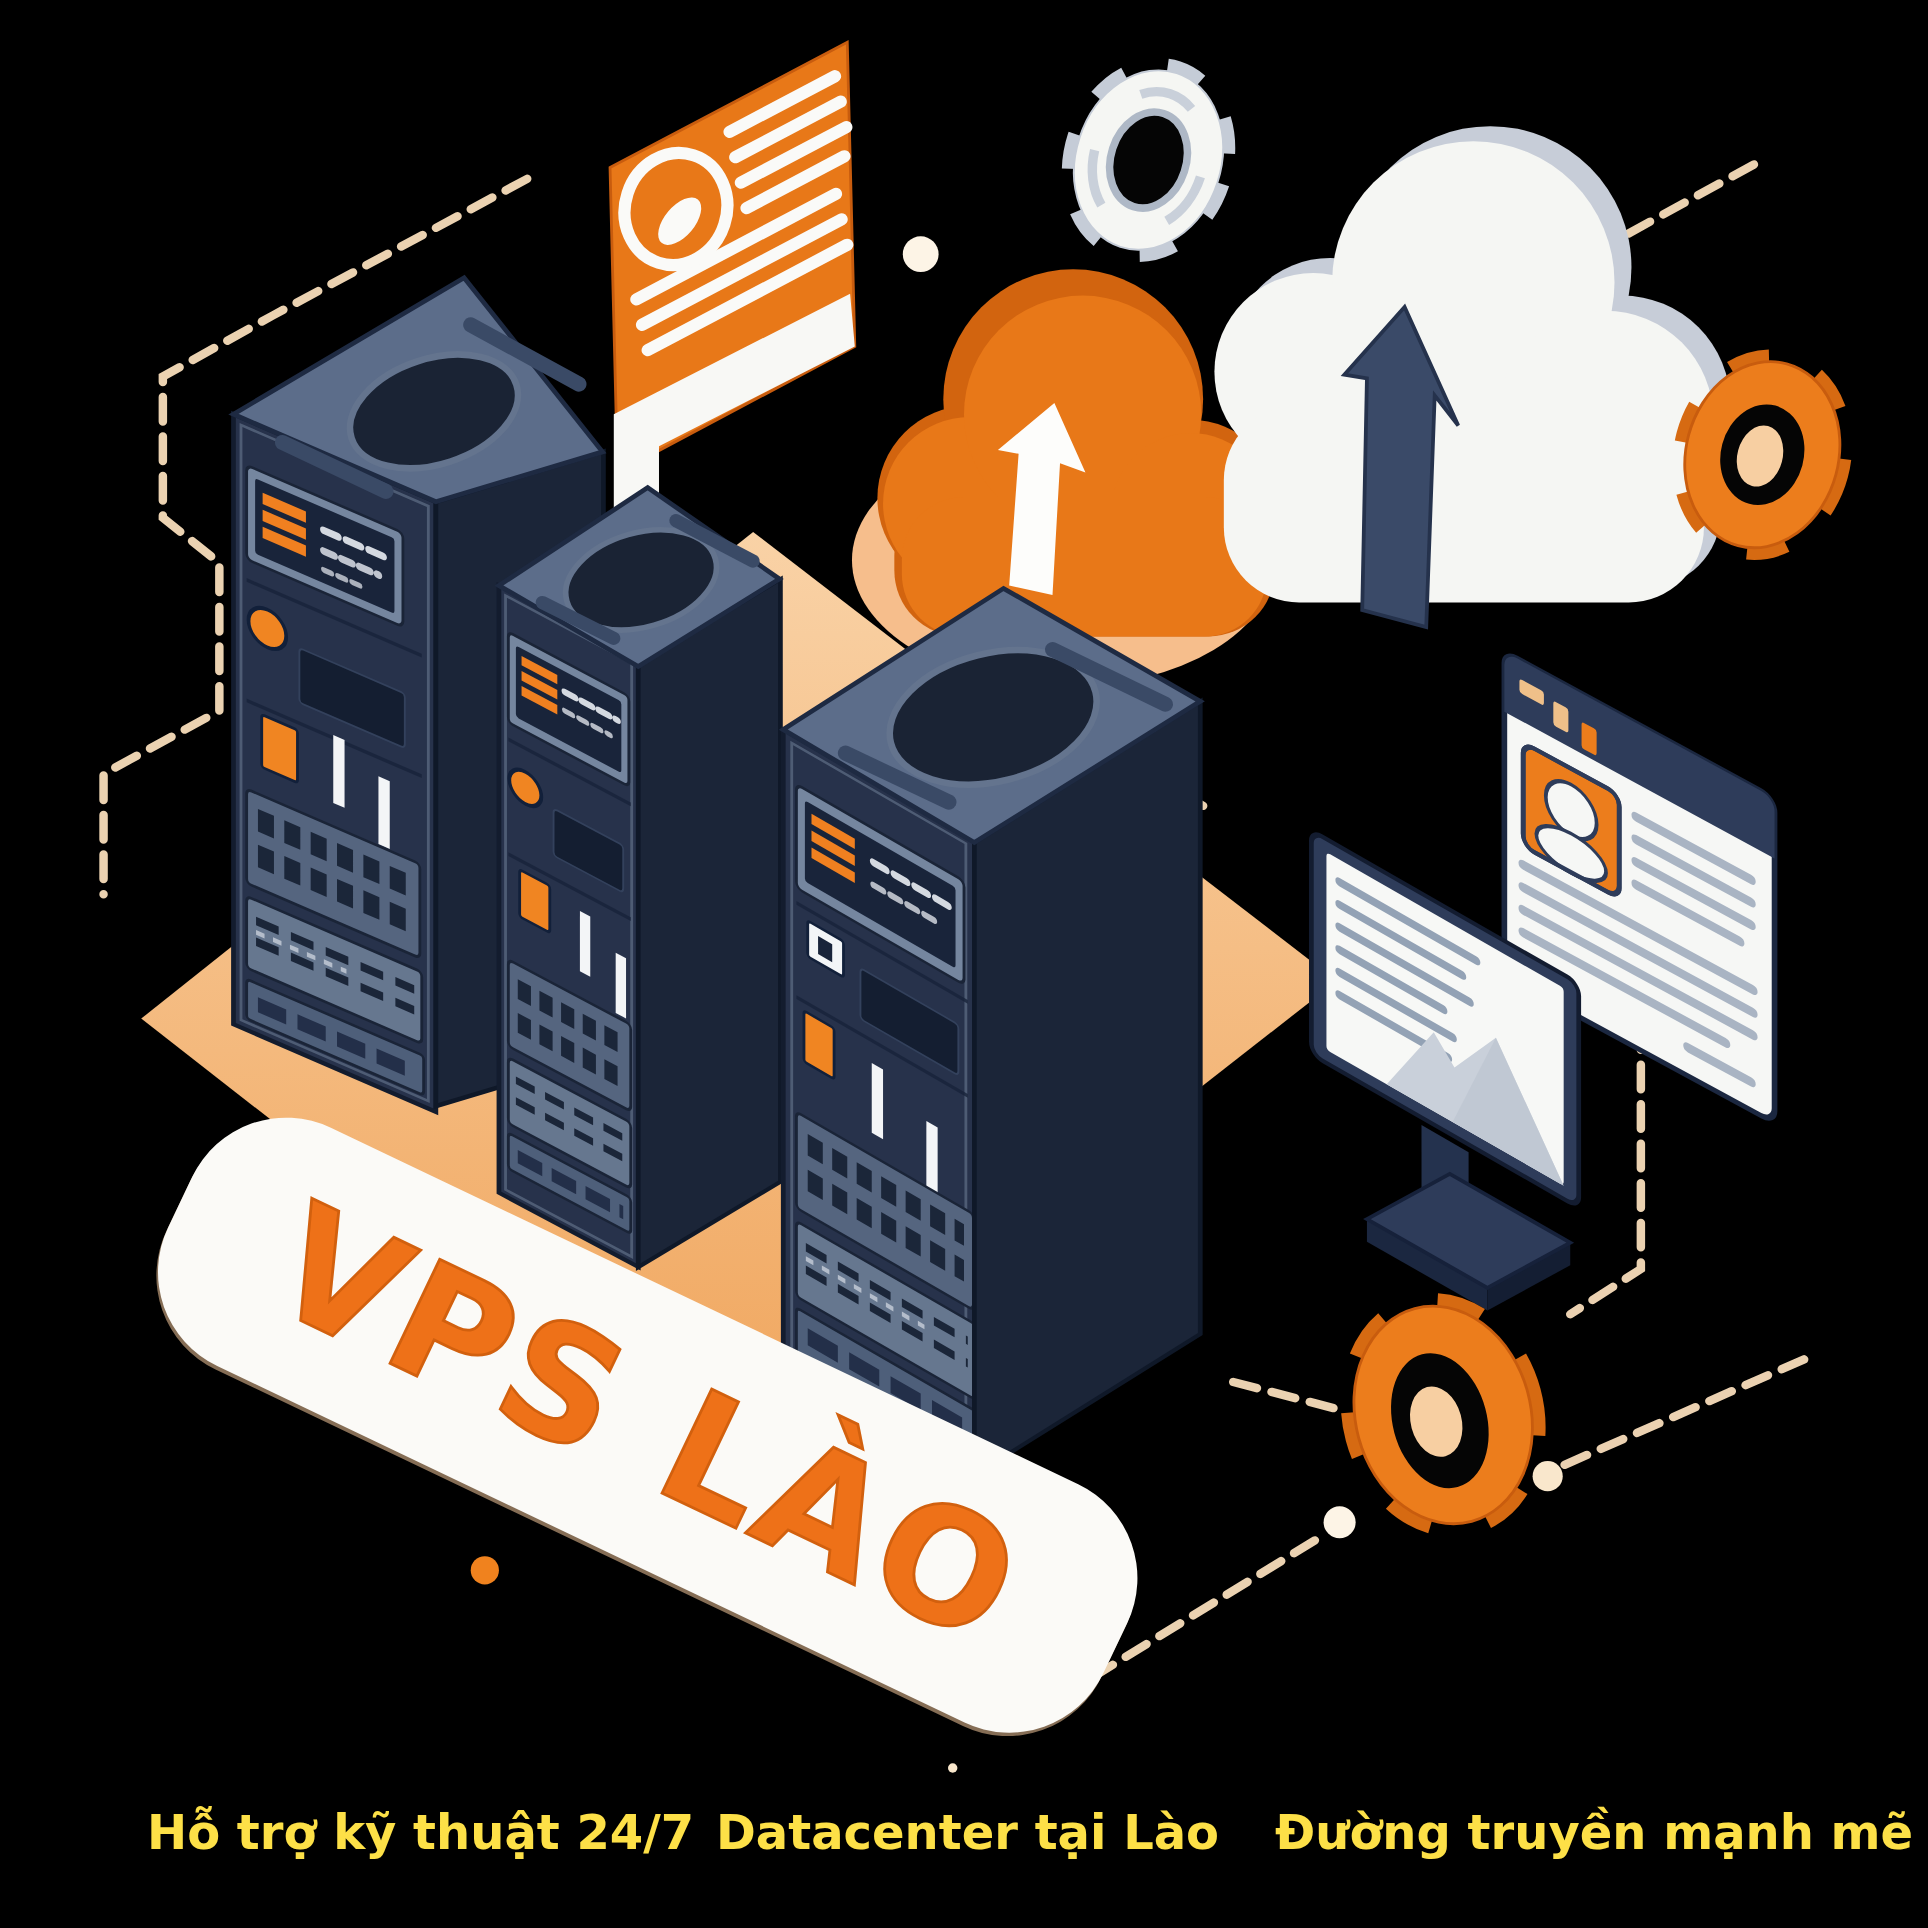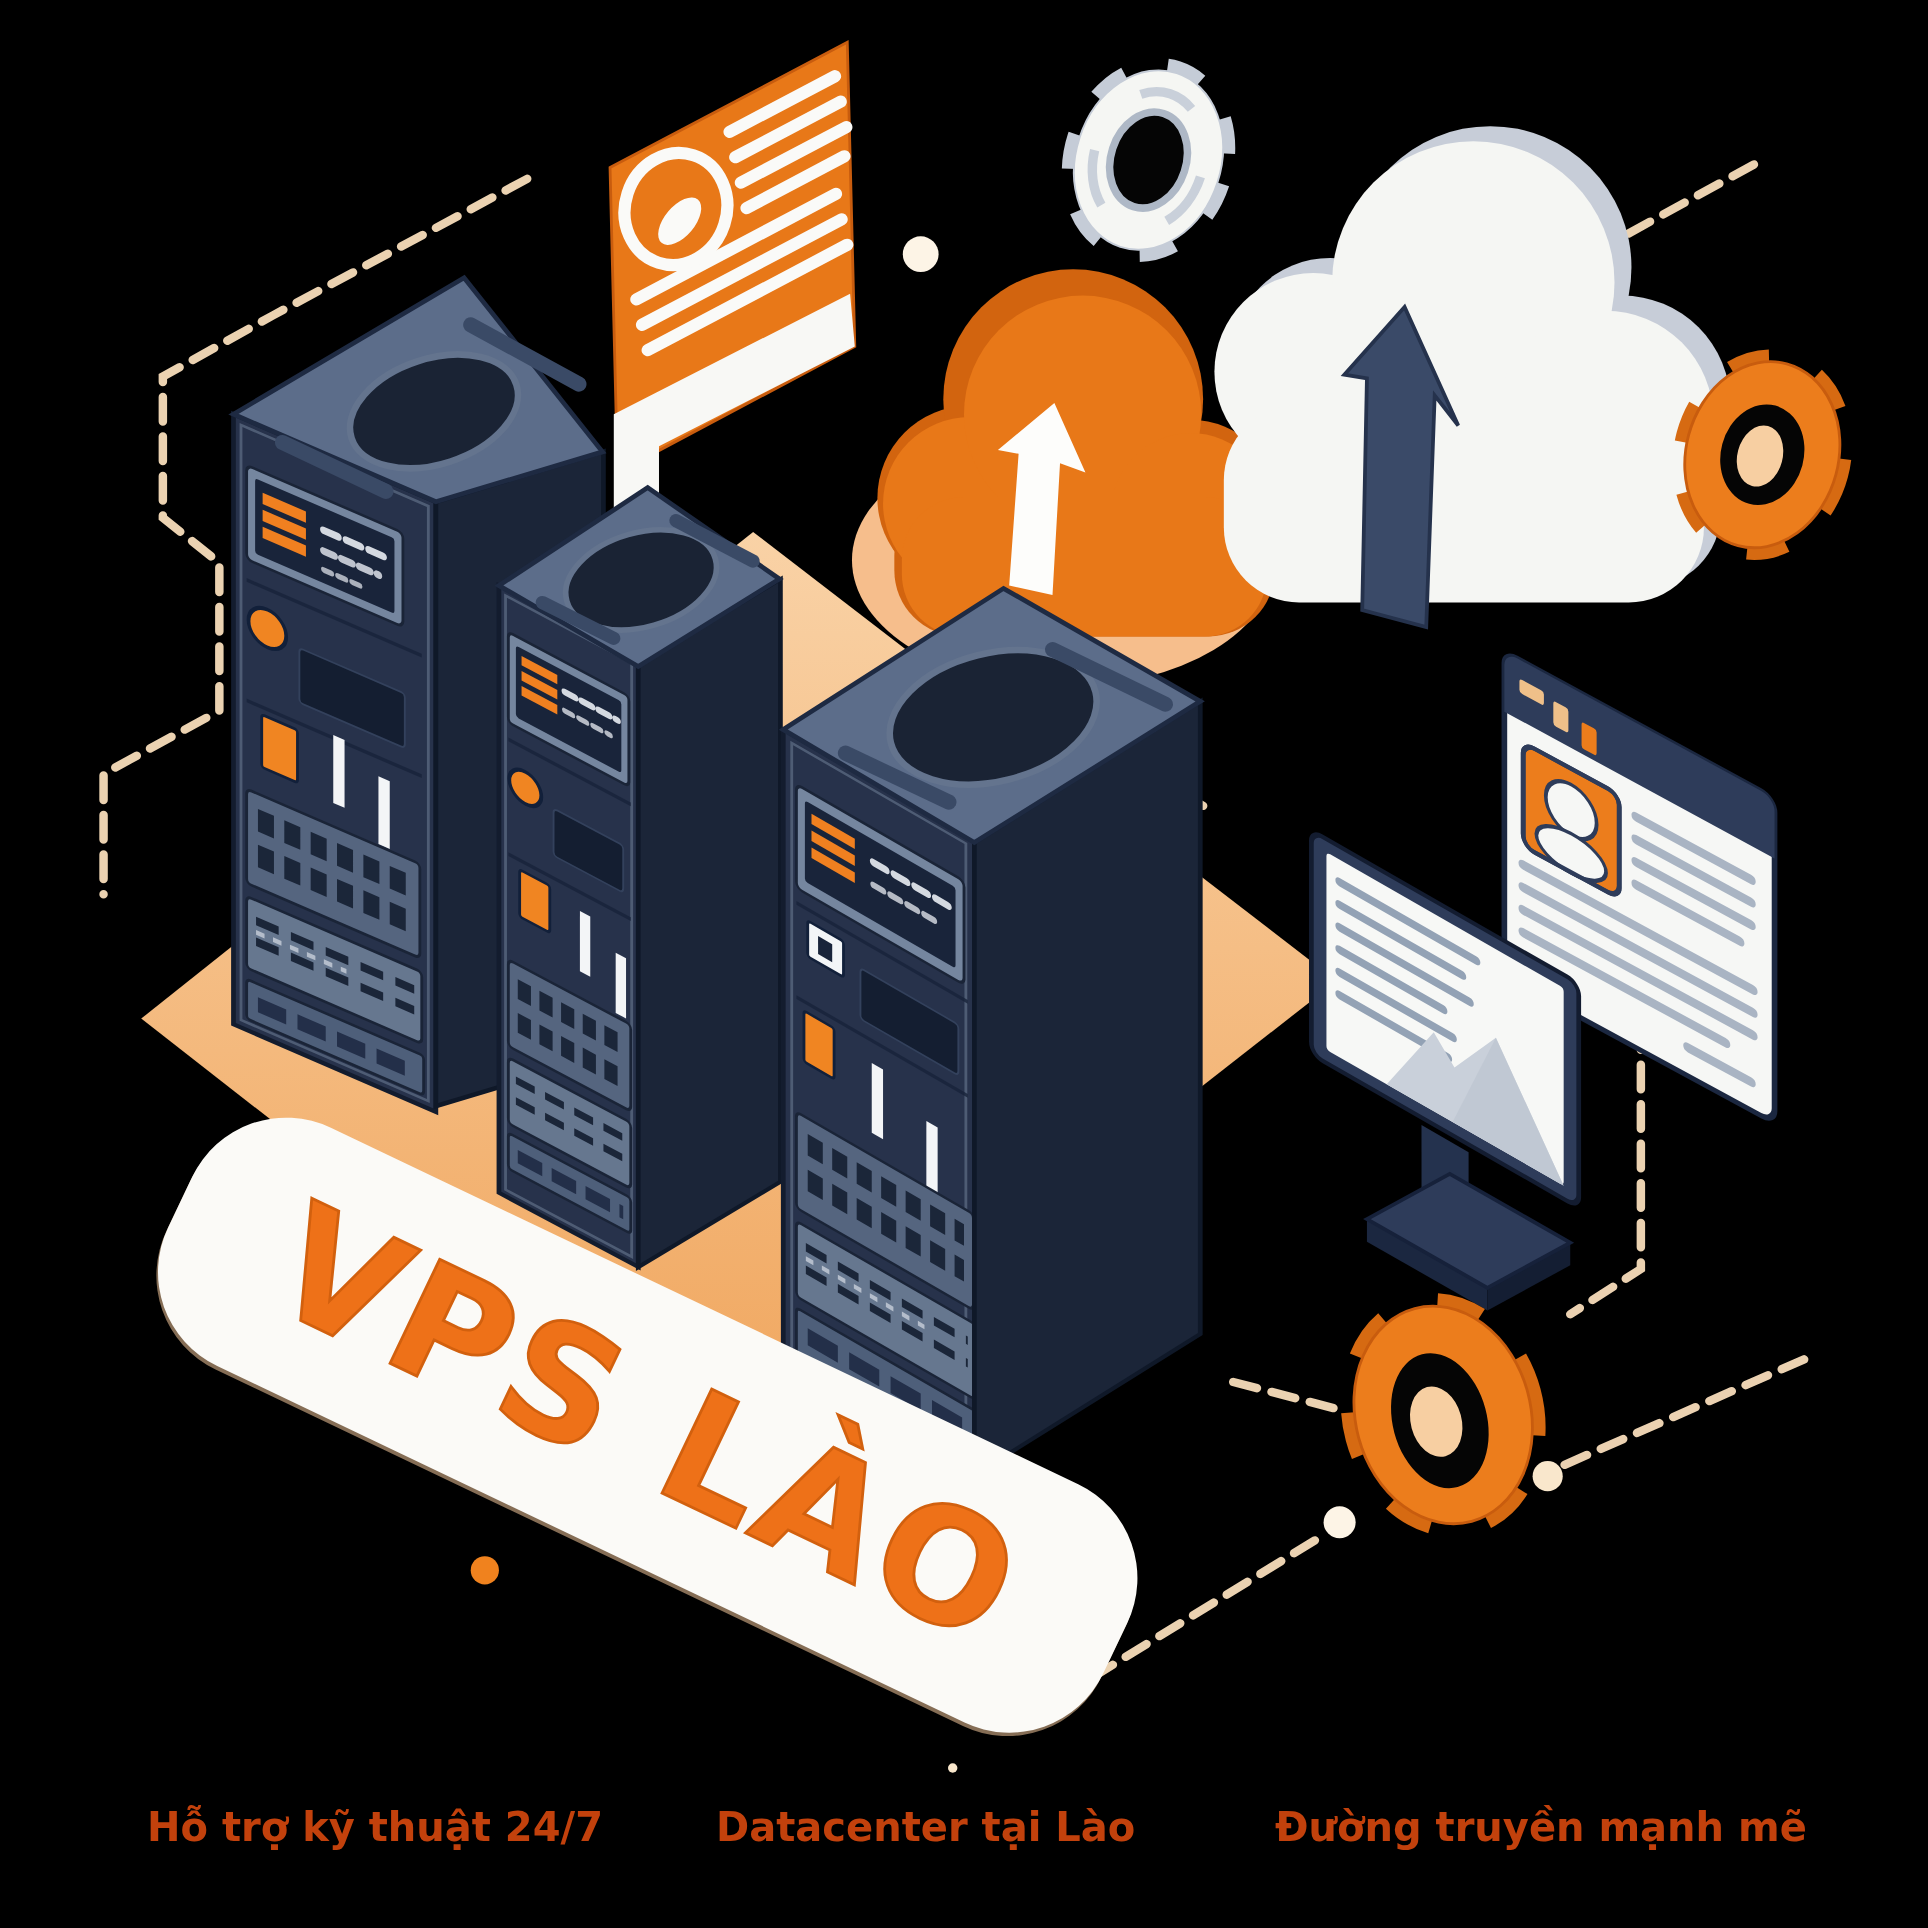--- a/index.html
+++ b/index.html
@@ -12,21 +12,21 @@
     background:#FBFAF7;border-radius:104px;
     transform:rotate(25.5deg);transform-origin:top left;
     display:flex;align-items:center;justify-content:center;
     box-shadow:0 3.8px 0 rgba(243,199,154,.55);
   }
   .banner .title{
     font-size:158px;font-weight:bold;letter-spacing:5.6px;color:#EE7118;
     -webkit-text-stroke:2.8px #D2600E;white-space:nowrap;
   }
   .features{position:absolute;left:0;top:0;width:1928px;height:1928px;pointer-events:none;}
-  .feature{position:absolute;top:1804px;font-size:40px;font-weight:700;color:#c2410c;white-space:nowrap;}
+  .feature{position:absolute;top:1804px;font-size:48px;font-weight:700;color:#fde047;white-space:nowrap;}
   .f1{left:147px;} .f2{left:716px;} .f3{left:1239px;margin-left:36px;}
 </style>
 </head>
 <body>
 
 <div class="stage">
 
 <svg class="art" width="1928" height="1928" viewBox="0 0 2048 2048">
   <defs>
     <linearGradient id="platGrad" x1="0" y1="0" x2="0" y2="1">

